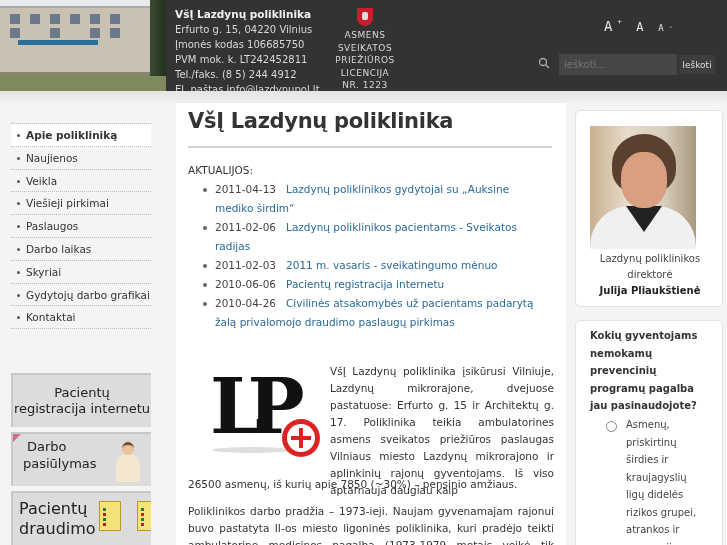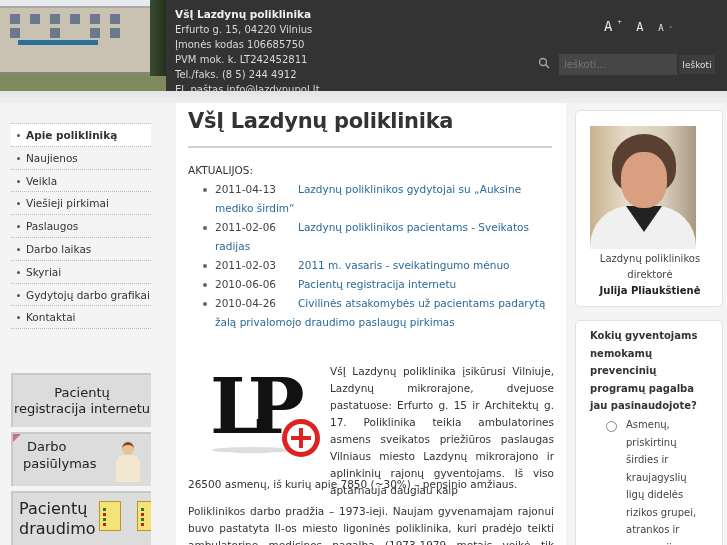--- a/index.html
+++ b/index.html
@@ -44,21 +44,21 @@
   .doc-icon { position: absolute; top: 8px; width: 22px; height: 30px; background: #f5e37a; border: 1px solid #b69a24; }
   .doc-icon::after { content: ""; position: absolute; left: 3px; top: 6px; width: 3px; height: 18px; background: repeating-linear-gradient(180deg, #2a7a2a 0 3px, transparent 3px 5px, #c02020 5px 8px, transparent 8px 10px); }
 
   .main { position: absolute; left: 176px; top: 103px; width: 390px; height: 442px; background: #fff; overflow: hidden; }
   .page-title { position: absolute; left: 12px; top: 6px; font-size: 21px; font-weight: bold; color: #333; letter-spacing: -0.3px; }
   .title-rule { position: absolute; left: 12px; top: 43px; width: 364px; height: 2px; background: #d0d0d0; }
   .aktual { position: absolute; left: 12px; top: 61px; font-size: 10.5px; color: #333; }
   .news { position: absolute; left: 24px; top: 77px; width: 350px; list-style: none; }
   .news li { font-size: 10.5px; line-height: 19px; position: relative; padding-left: 15px; }
   .news li::before { content: ""; position: absolute; left: 3px; top: 8px; width: 4px; height: 4px; border-radius: 50%; background: #666; }
-  .news .date { color: #444; margin-right: 22px; }
+  .news .date { color: #444; margin-right: 10px; }
   .news a { color: #2a6a9a; text-decoration: none; cursor: pointer; }
   .logo { position: absolute; left: 28px; top: 258px; width: 120px; height: 100px; }
   .logo .L { position: absolute; left: 6px; top: 6px; font-family: "DejaVu Serif", serif; font-weight: bold; font-size: 76px; color: #111; line-height: 80px; letter-spacing: -16px; }
   .logo .shadow { position: absolute; left: 8px; top: 86px; width: 80px; height: 6px; background: #ddd; border-radius: 50%; }
   .logo .cross { position: absolute; left: 78px; top: 58px; width: 38px; height: 38px; border-radius: 50%; background: #d22; }
   .logo .cross::before { content: ""; position: absolute; left: 5px; top: 5px; width: 28px; height: 28px; border-radius: 50%; background: #fff; }
   .logo .cross::after { content: ""; position: absolute; left: 9px; top: 9px; width: 20px; height: 20px;
     background: linear-gradient(#d22, #d22) center/4px 20px no-repeat, linear-gradient(#d22, #d22) center/20px 4px no-repeat; }
   .para { position: absolute; font-size: 10.5px; line-height: 17px; color: #333; text-align: justify; }
   .p1 { left: 154px; top: 260px; width: 224px; }
@@ -101,20 +101,28 @@
     <div class="grass"></div>
   </div>
   <div class="info">
     <div class="title">VšĮ Lazdynų poliklinika</div>
     <div>Erfurto g. 15, 04220 Vilnius</div>
     <div>Įmonės kodas 106685750</div>
     <div>PVM mok. k. LT242452811</div>
     <div>Tel./faks. (8 5) 244 4912</div>
     <div>El. paštas info@lazdynupol.lt</div>
   </div>
+  <div class="license">
+    <div class="coat"></div>
+    <div>ASMENS</div>
+    <div>SVEIKATOS</div>
+    <div>PRIEŽIŪROS</div>
+    <div>LICENCIJA</div>
+    <div>NR. 1223</div>
+  </div>
   <div class="fontsize">
     <span class="fs-big"><span>A</span><sup>+</sup></span>
     <span class="fs-mid">A</span>
     <span class="fs-small"><span>A</span><sup>-</sup></span>
   </div>
   <div class="search-icon">
     <svg width="12" height="12" viewBox="0 0 12 12">
         <circle cx="5" cy="5" r="3.5" fill="none" stroke="#aaa" stroke-width="1.3"></circle>
         <line x1="7.5" y1="7.5" x2="11" y2="11" stroke="#aaa" stroke-width="1.5"></line>
       </svg>

